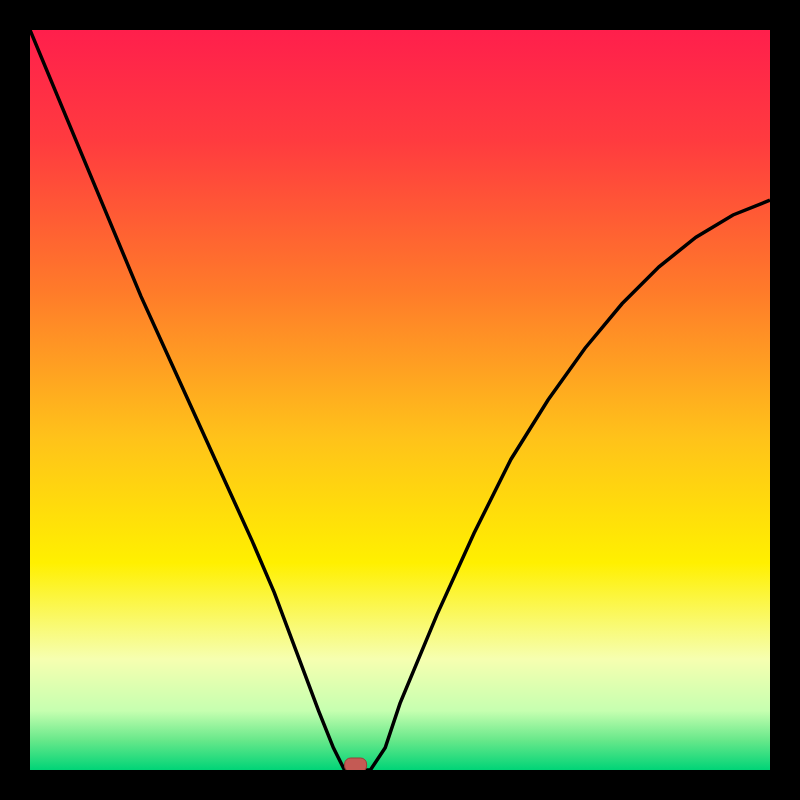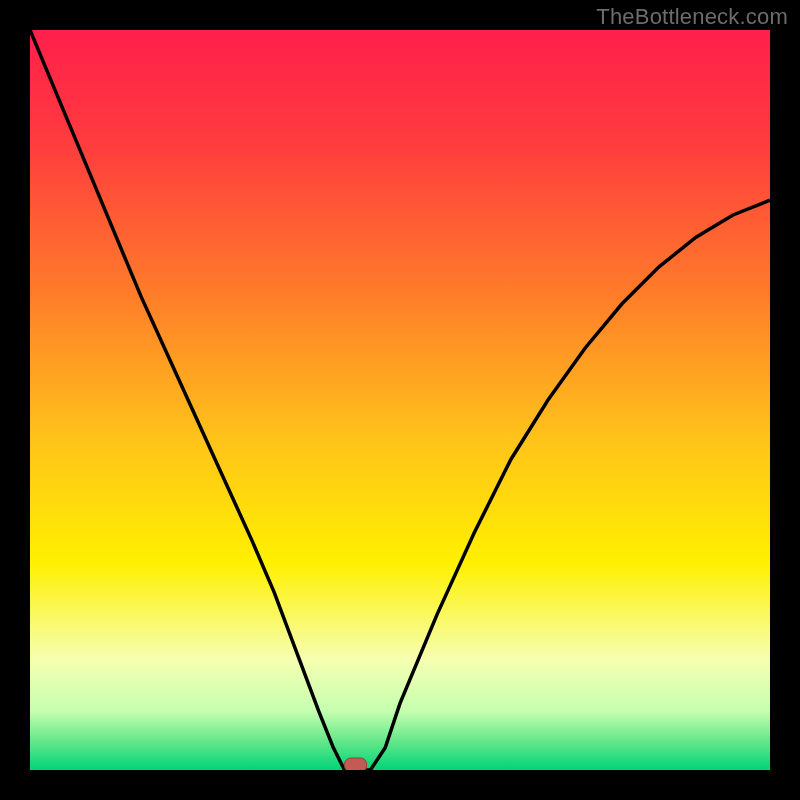--- a/index.html
+++ b/index.html
@@ -39,21 +39,20 @@
   svg.plot {
     display: block;
     width: 740px;
     height: 740px;
   }
 </style>
 </head>
 <body>
 
 <div class="frame">
-  <div class="watermark">TheBottleneck.com</div>
 
   <div class="plot-wrap">
     <svg class="plot" viewBox="0 0 740 740">
       <defs>
         <linearGradient id="bg-grad" x1="0" y1="0" x2="0" y2="1">
             <stop offset="0.00%" stop-color="#ff1f4c"></stop>
             <stop offset="15.00%" stop-color="#ff3b3f"></stop>
             <stop offset="35.00%" stop-color="#ff7a2a"></stop>
             <stop offset="55.00%" stop-color="#ffc21a"></stop>
             <stop offset="72.00%" stop-color="#fff000"></stop>

